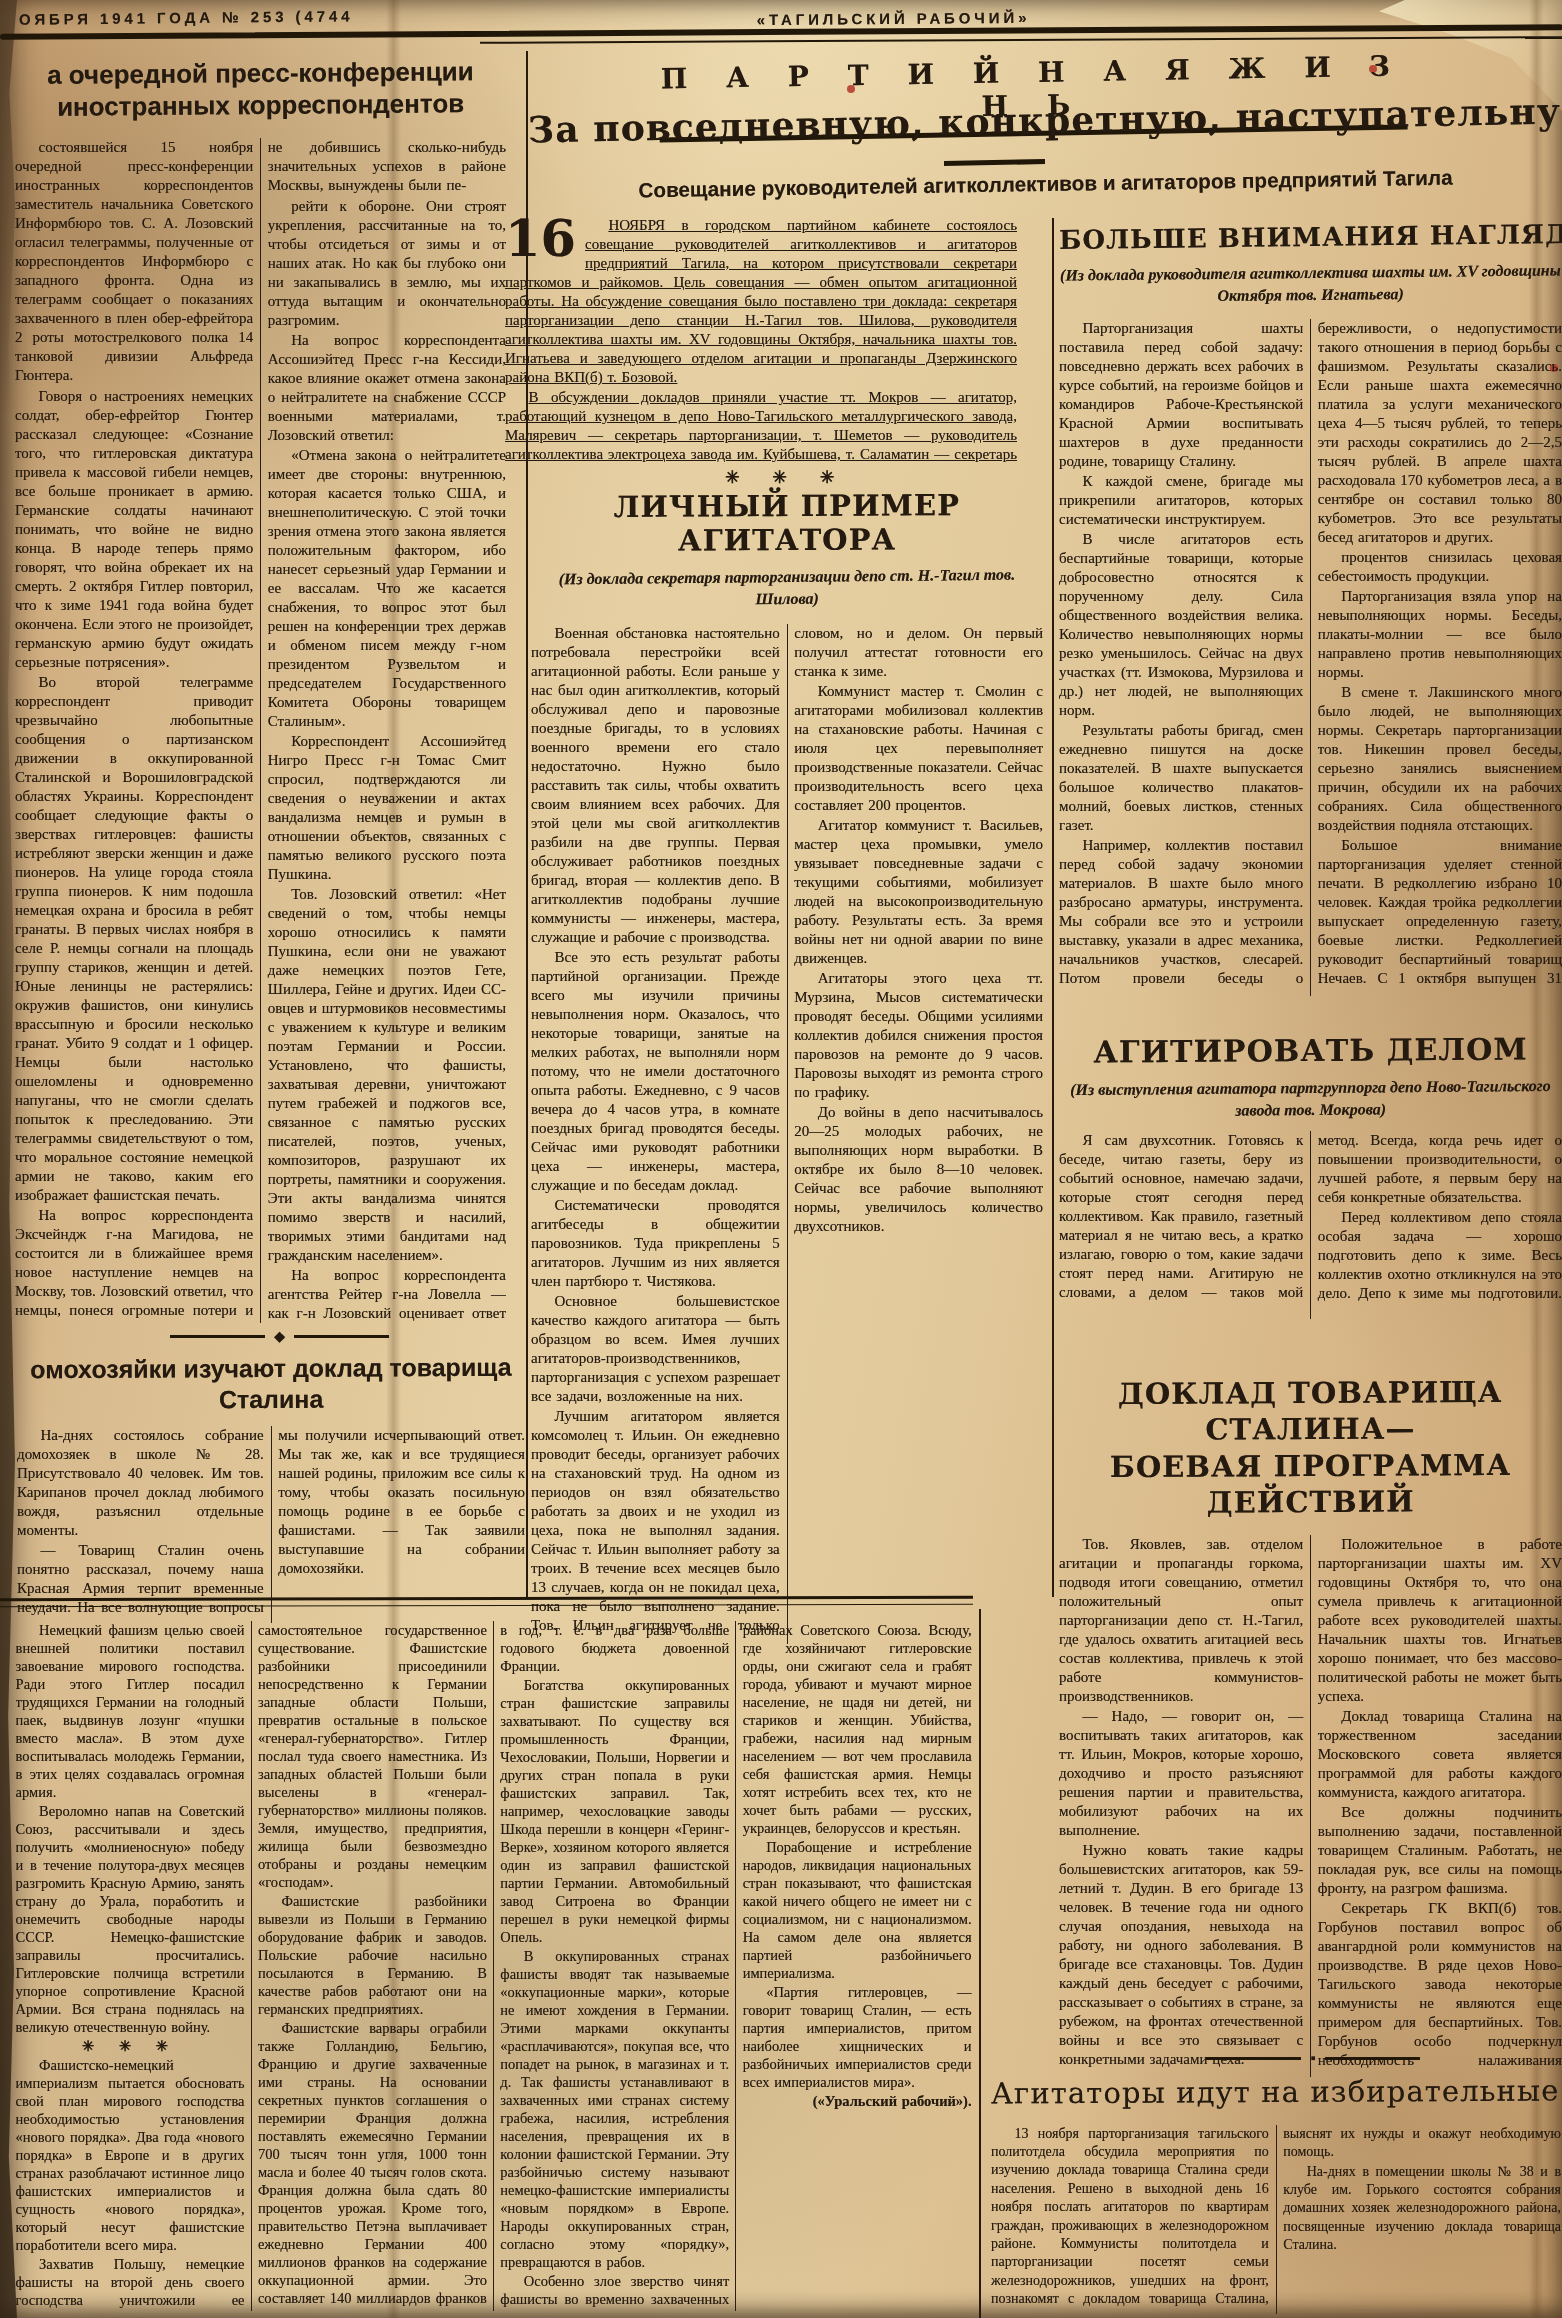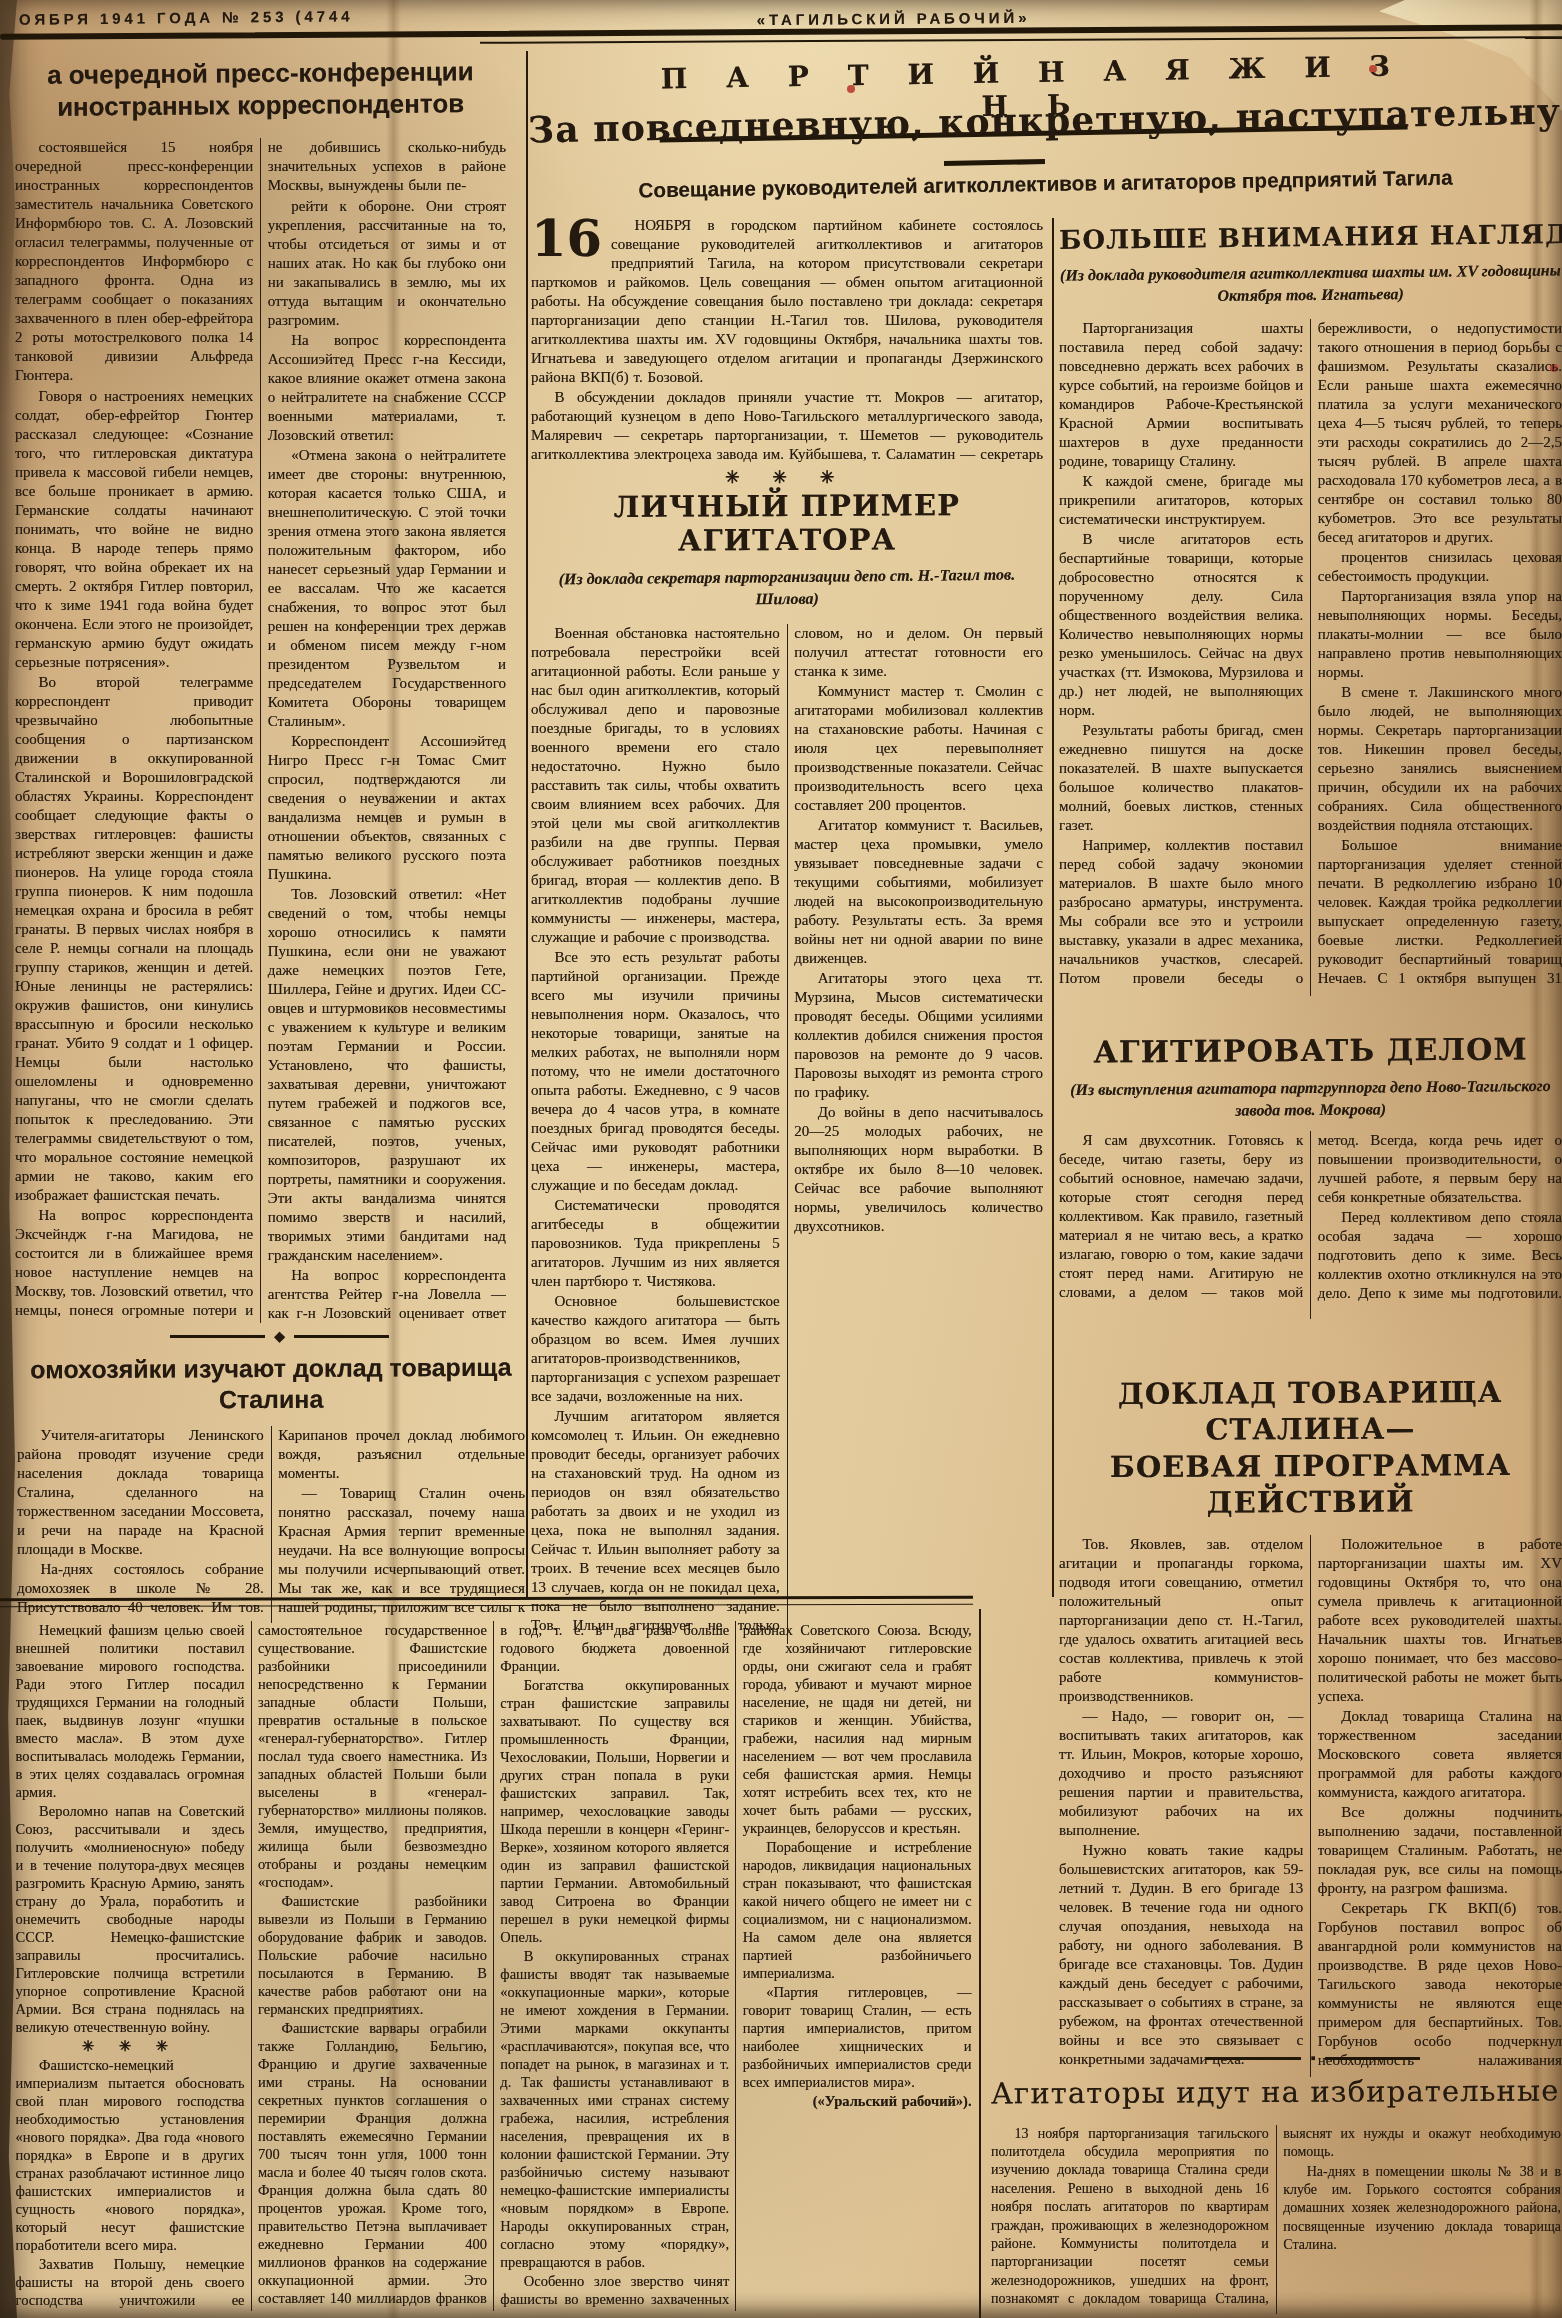--- a/index.html
+++ b/index.html
@@ -87,36 +87,35 @@
 
   <div class="abs divider" style="left:123px;top:1329px;width:313px;">
     <span class="line"></span>
     <span class="mark txt">◆</span>
     <span class="line"></span>
   </div>
 
   <div class="abs" style="left:17px;top:1353px;width:508px;">
     <div class="art-headline txt" style="font-size:25px;transform:rotate(-0.3deg);">омохозяйки изучают доклад товарища Сталина</div>
     <div class="body-copy cols2 txt" style="height:197px;margin-top:12.3px;">
-        <p class="para">Учителя-агитаторы Ленинского района проводят изучение среди населения доклада товарища Сталина, сделанного на торжественном заседании Моссовета, и речи на параде на Красной площади в Москве.</p>
         <p class="para">На-днях состоялось собрание домохозяек в школе № 28. Присутствовало 40 человек. Им тов. Карипанов прочел доклад любимого вождя, разъяснил отдельные моменты.</p>
         <p class="para">— Товарищ Сталин очень понятно рассказал, почему наша Красная Армия терпит временные неудачи. На все волнующие вопросы мы получили исчерпывающий ответ. Мы так же, как и все трудящиеся нашей родины, приложим все силы к тому, чтобы оказать посильную помощь родине в ее борьбе с фашистами. — Так заявили выступавшие на собрании домохозяйки.</p>
       </div>
   </div>
 
   <div class="abs vrule" style="left:526px;top:51px;height:1546px;"></div>
   <div class="abs vrule" style="left:1052px;top:218px;height:1379px;"></div>
   <div class="abs vrule" style="left:979px;top:1609px;height:709px;"></div>
 
   <div class="abs serif-head txt" style="left:659px;top:56px;width:748px;font-size:28px;letter-spacing:0.52em;border-bottom:5px solid #201709;padding-bottom:9px;transform:rotate(-1deg);">П А Р Т И Й Н А Я     Ж И З Н Ь</div>
   <div class="abs serif-head txt" style="left:528px;top:99px;width:1035px;font-size:36px;white-space:nowrap;transform:rotate(-1.05deg);">За повседневную, конкретную, наступательную агитацию</div>
   <div class="abs hrule" style="left:944px;top:160px;width:101px;height:5px;transform:rotate(-1deg);"></div>
   <div class="abs txt" style="left:528px;top:172px;width:1035px;text-align:center;font-family:'Liberation Sans',sans-serif;font-weight:bold;font-size:20.7px;transform:rotate(-0.9deg);">Совещание руководителей агитколлективов и агитаторов предприятий Тагила</div>
 
-  <div class="abs body-copy txt" style="left:531px;top:216px;width:512px;height:252px;">
+  <div class="abs body-copy txt" style="left:505px;top:216px;width:512px;height:252px;text-decoration:underline;">
     <span class="dropnum">16</span>
     <span></span>
   <p class="para">НОЯБРЯ в городском партийном кабинете состоялось совещание руководителей агитколлективов и агитаторов предприятий Тагила, на котором присутствовали секретари парткомов и райкомов. Цель совещания — обмен опытом агитационной работы. На обсуждение совещания было поставлено три доклада: секретаря парторганизации депо станции Н.-Тагил тов. Шилова, руководителя агитколлектива шахты им. XV годовщины Октября, начальника шахты тов. Игнатьева и заведующего отделом агитации и пропаганды Дзержинского района ВКП(б) т. Бозовой.</p><p class="para">В обсуждении докладов приняли участие тт. Мокров — агитатор, работающий кузнецом в депо Ново-Тагильского металлургического завода, Маляревич — секретарь парторганизации, т. Шеметов — руководитель агитколлектива электроцеха завода им. Куйбышева, т. Саламатин — секретарь парторганизации рудника имени III Интернационала, т. Буланин — зав. орготделом горкома ВКП(б), т. Яковлев — зав. отделом агитации и пропаганды горкома ВКП(б) и т. Горбунов — секретарь горкома ВКП(б).</p></div>
   <div class="abs stars-divider txt" style="left:531px;top:467px;width:512px;">✳   ✳   ✳</div>
 
   <div class="abs" style="left:531px;top:489px;width:512px;">
     <div class="serif-head txt" style="font-size:29px;transform:rotate(-0.3deg);">ЛИЧНЫЙ ПРИМЕР АГИТАТОРА</div>
     <div class="byline txt" style="margin-top:9px;transform:rotate(-0.6deg);">(Из доклада секретаря парторганизации депо ст. Н.-Тагил тов. Шилова)</div>
     <div class="body-copy cols2 txt" style="height:1020px;margin-top:14.5px;">
         <p class="para">Военная обстановка настоятельно потребовала перестройки всей агитационной работы. Если раньше у нас был один агитколлектив, который обслуживал депо и паровозные поездные бригады, то в условиях военного времени его стало недостаточно. Нужно было расставить так силы, чтобы охватить своим влиянием всех рабочих. Для этой цели мы свой агитколлектив разбили на две группы. Первая обслуживает работников поездных бригад, вторая — коллектив депо. В агитколлектив подобраны лучшие коммунисты — инженеры, мастера, служащие и рабочие с производства.</p>

